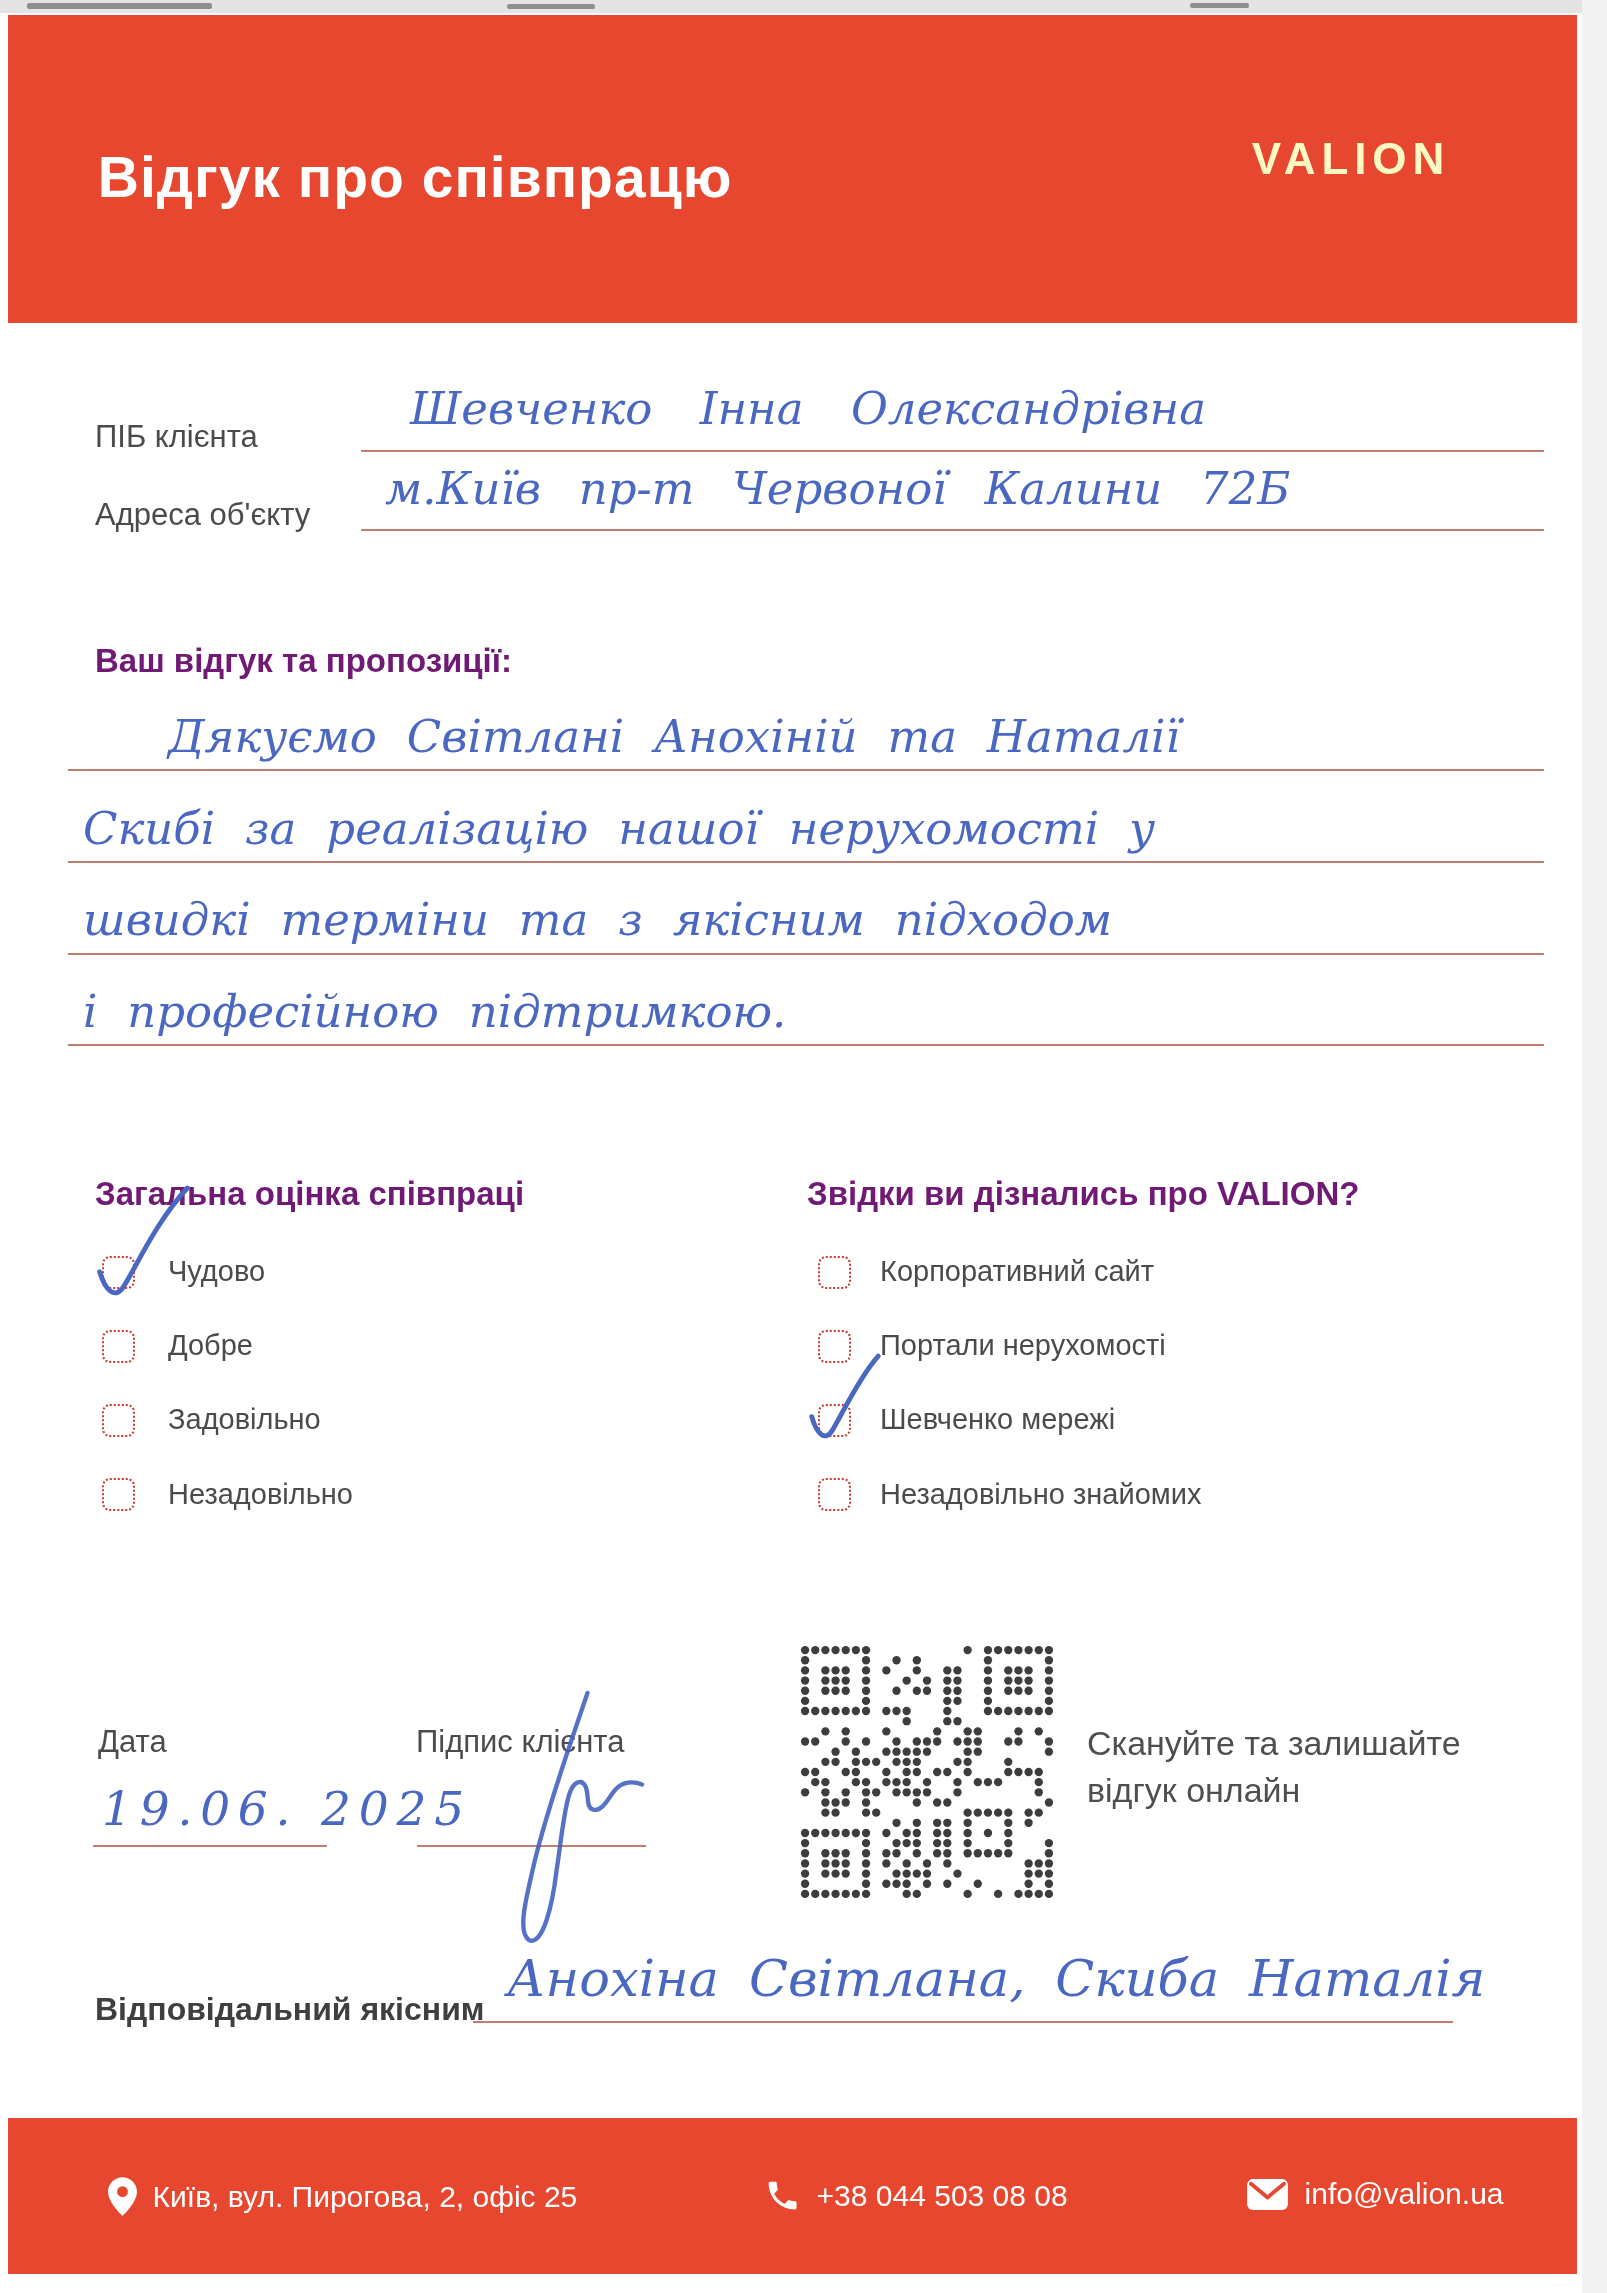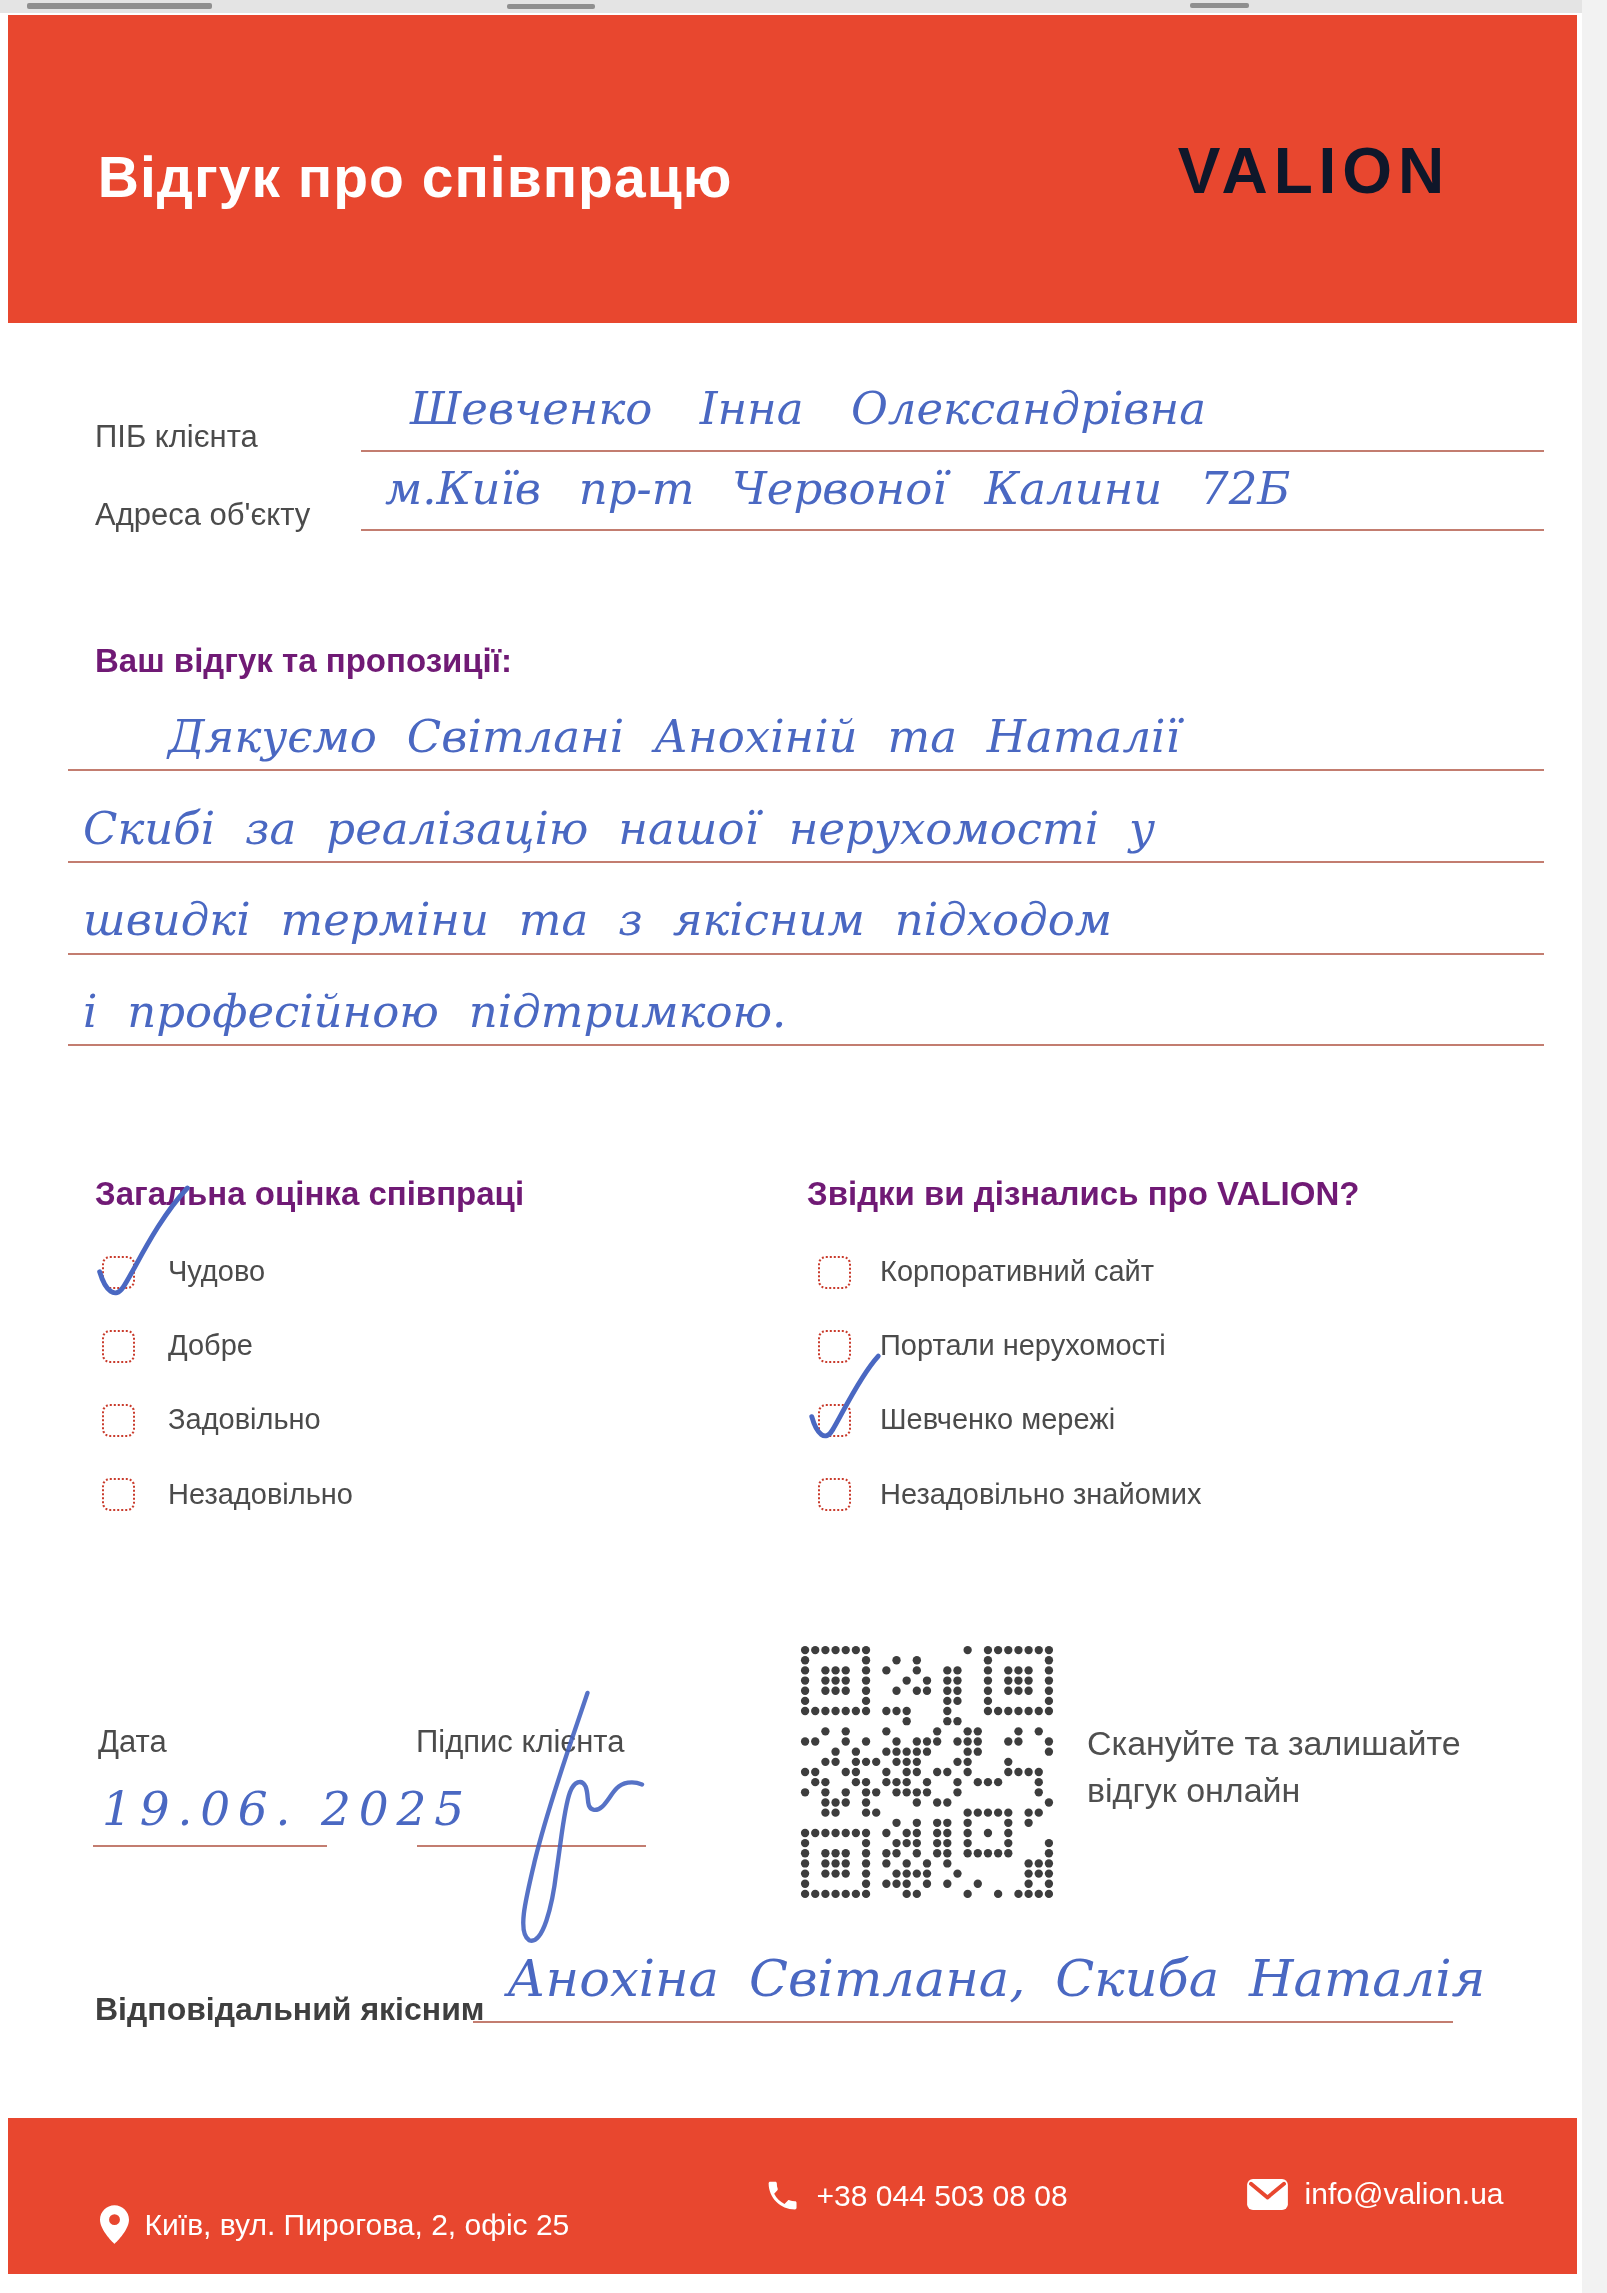--- a/index.html
+++ b/index.html
@@ -11,21 +11,21 @@
   .top-mark{position:absolute;background:#8f8f8f;border-radius:2px;}
   .dot-artifact{position:absolute;width:6.8px;height:6.8px;border-radius:50%;background:#4b2a22;}
 
   
   .band{position:absolute;left:7.8px;right:4.9px;background:#e8472f;}
   .band.header{top:14.6px;height:308px;}
   .band.footer{top:2118px;height:156px;}
 
   .doc-title{position:absolute;left:90px;top:129px;color:#ffffff;font-size:57px;
              font-weight:600;letter-spacing:1px;}
-  .logo{position:absolute;right:127px;top:119px;color:#0f172a;font-size:64px;
+  .logo{position:absolute;right:127px;top:119px;color:#fef9c3;font-size:44px;
         font-weight:800;letter-spacing:5.9px;}
 
   .lbl{position:absolute;color:#4b4b4b;font-size:31px;}
   .h2{position:absolute;color:#701a75;font-size:33px;font-weight:700;}
 
   .rule{position:absolute;height:2px;background:#bc6f60;opacity:.9;}
 
   .hand{position:absolute;font-family:"DejaVu Serif",serif;font-style:italic;
         color:#4a68c2;white-space:nowrap;}
   .hand.val{font-size:45px;}
@@ -426,21 +426,21 @@
   </div>
   <div class="qr-caption" style="left:1087px;top:1724px;">Скануйте та залишайте</div>
   <div class="qr-caption" style="left:1087px;top:1771px;">відгук онлайн</div>
 
   <div class="lbl" style="left:95px;top:1991px;font-weight:600;color:#3f3f3f;font-size:32px;">Відповідальний якісним</div>
   <div class="hand" style="left:507px;top:1949px;font-size:51px;word-spacing:13.7px;">Анохіна Світлана, Скиба Наталія</div>
   <div class="rule" style="left:473px;top:2021px;width:980px;"></div>
 
   <div class="band footer"></div>
 
-  <div class="footer-item" style="left:100px;margin-top:28px;">
+  <div class="footer-item" style="left:108px;">
     <svg class="footer-icon" width="29" height="39" viewBox="0 0 24 32">
       <path fill-rule="evenodd" fill="#ffffff" d="M12 0C5.4 0 0 5.4 0 12c0 9 12 20 12 20s12-11 12-20C24 5.4 18.6 0 12 0zm0 16.5a4.5 4.5 0 1 1 0-9 4.5 4.5 0 0 1 0 9z"></path>
     </svg>
     <span>Київ, вул. Пирогова, 2, офіс 25</span>
   </div>
 
   <div class="footer-item" style="left:764px;">
     <svg class="footer-icon" width="37" height="37" viewBox="0 0 24 24">
       <path fill="#ffffff" d="M6.6 10.8c1.5 2.9 3.8 5.2 6.7 6.7l2.2-2.2c.3-.3.7-.4 1-.2 1.1.4 2.4.6 3.6.6.6 0 1 .4 1 1V20c0 .6-.4 1-1 1C10.6 21 3 13.4 3 4c0-.6.4-1 1-1h3.3c.6 0 1 .4 1 1 0 1.3.2 2.5.6 3.6.1.3 0 .7-.2 1l-2.1 2.2z"></path>
     </svg>

